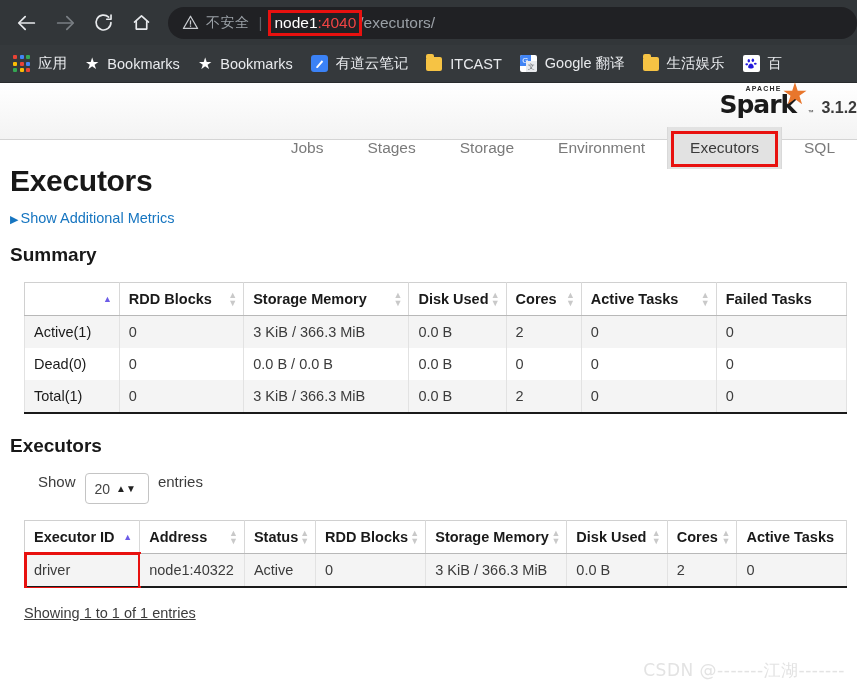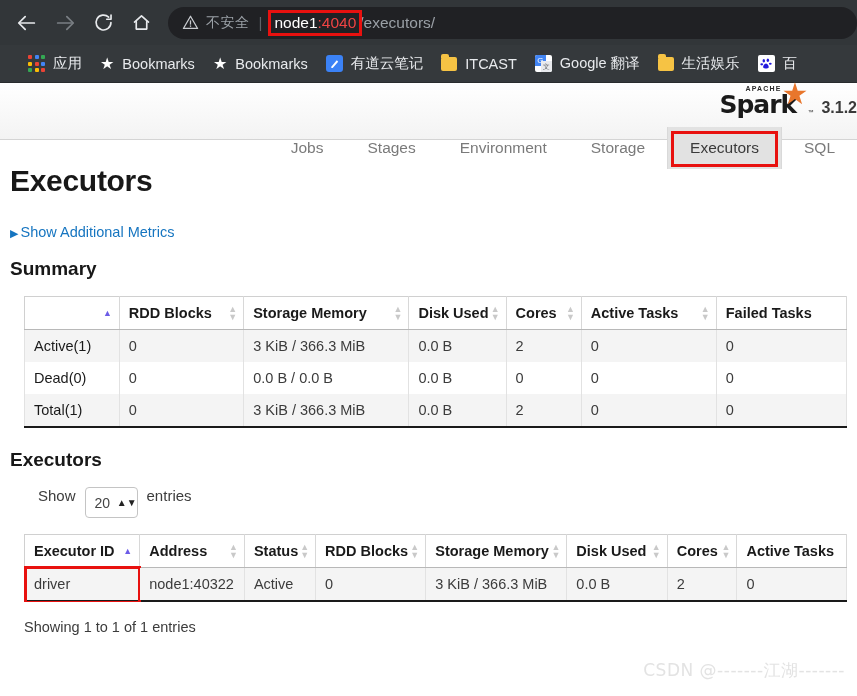--- a/index.html
+++ b/index.html
@@ -71,21 +71,21 @@
     position: relative;
     z-index: 2;
   }
 
   
   #bookmarks-bar {
     height: 38px;
     background: #35393c;
     display: flex;
     align-items: center;
-    padding-left: 19px;
+    padding-left: 4px;
     border-bottom: 1px solid #292c2e;
     overflow: hidden;
   }
   .bm {
     display: flex; align-items: center;
     color: #e8eaed;
     font-size: 14.5px;
     height: 28px;
     padding: 0 9px;
     border-radius: 4px;
@@ -186,21 +186,21 @@
   }
 
   #content { padding: 0 10px; }
 
   h1.page-title {
     font-size: 30px; font-weight: bold; color:#181818;
     margin: 24px 0 0 0; letter-spacing:-.3px;
   }
   .metrics-link {
     display: inline-block;
-    margin-top: 26px;
+    margin-top: 12px;
     font-size: 14.5px;
     color: #1675c0;
   }
   .metrics-link .tri { font-size: 11px; margin-right: 2px; }
 
   h4.section-title {
     font-size: 19px; font-weight: bold; color:#181818;
     margin: 17px 0 0 0;
   }
   h4.executors-title { margin-top: 21px; }
@@ -264,30 +264,31 @@
     font-size: 15px; color:#3c3c3c;
   }
   .length-ctl .lbl { color:#3c3c3c; }
   .select-box {
     margin: 0 9px;
     border: 1px solid #c4c4c4;
     border-radius: 4px;
     height: 31px;
     min-width: 53px;
     display: flex; align-items:center; justify-content:space-between;
-    padding: 0 0 0 9px;
+    padding: 0 12px 0 9px;
     background: #fff;
     font-size: 14px; color:#444;
   }
   .select-box .spin { font-size: 10px; line-height: 8px; color:#222; margin-left:6px; display:flex; flex-direction:column; }
 
   .showing-info {
     margin: 17px 0 0 14px;
     font-size: 14.5px;
     color: #3c3c3c;
+    text-decoration: underline;
   }
 
   #watermark {
     position: absolute;
     right: 12px; bottom: 14px;
     font-size: 17px;
     color: #e3e3e3;
     letter-spacing: .5px;
     font-family: "DejaVu Sans", sans-serif;
   }
@@ -416,22 +417,22 @@
         <span class="apache">APACHE</span>
         <span class="sparkword">Spark</span>
         <span class="star-ico">★</span>
         <span class="tm">™</span>
       </div>
       <span id="spark-version">3.1.2</span>
     </div>
     <div id="spark-tabs">
       <div class="spark-tab">Jobs</div>
       <div class="spark-tab">Stages</div>
+      <div class="spark-tab">Storage</div>
       <div class="spark-tab">Environment</div>
-      <div class="spark-tab">Storage</div>
       <div class="spark-tab active annotated">Executors</div>
       <div class="spark-tab">SQL</div>
     </div>
   </div>
 
   <div id="content">
     <h1 class="page-title">Executors</h1>
 
     <a class="metrics-link">
       <span class="tri">▶</span><span>Show Additional Metrics</span>

